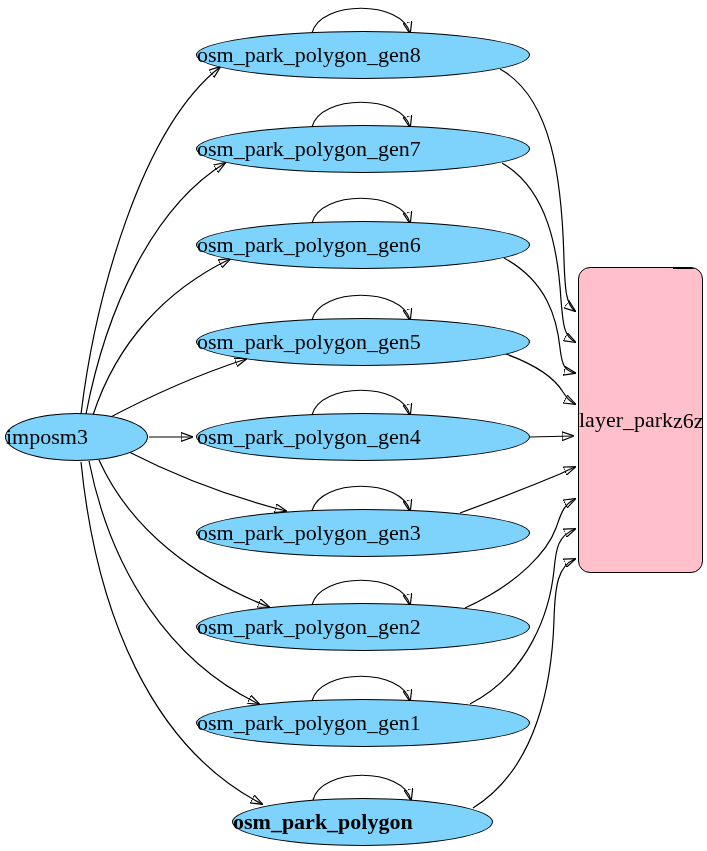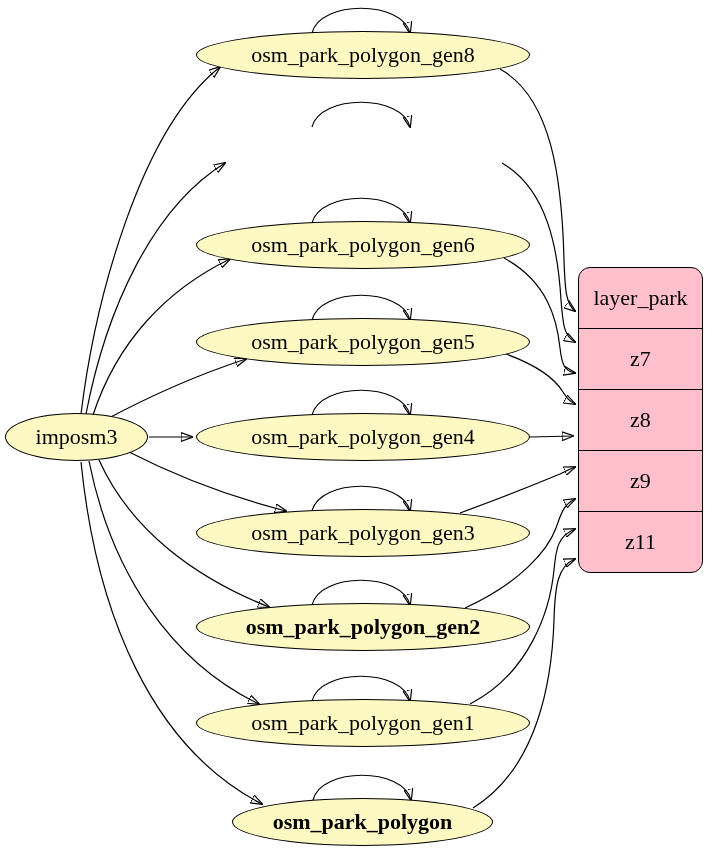--- a/index.html
+++ b/index.html
@@ -21,51 +21,51 @@
   svg.edges path {
     fill: none;
     stroke: #000000;
     stroke-width: 1.2;
   }
   .node {
     position: absolute;
     z-index: 2;
     display: flex;
     align-items: center;
-    justify-content: center;
-    background: #fef9c3;
+    justify-content: flex-start;
+    background: #7dd3fc;
     border: 1.3px solid #000000;
     border-radius: 50%;
     font-size: 22px;
     line-height: 1;
     white-space: nowrap;
     box-sizing: border-box;
   }
   .node.src   { left: 5px;   top: 413px; width: 143px; height: 48px; }
   .node.tbl   { left: 196px; width: 334px; height: 48px; }
   .node.tbl-0 { top: 31px;  }
   .node.tbl-1 { top: 125px; }
   .node.tbl-2 { top: 221px; }
   .node.tbl-3 { top: 318px; }
   .node.tbl-4 { top: 413px; }
   .node.tbl-5 { top: 509px; }
-  .node.tbl-6 { top: 603px; font-weight: bold; }
+  .node.tbl-6 { top: 603px; }
   .node.tbl-7 { top: 699px; }
   .node.tbl-8 { left: 232px; top: 798px; width: 261px; height: 48px; font-weight: bold; }
   .record {
     position: absolute;
     z-index: 2;
     left: 578px; top: 267px;
     width: 125px; height: 306px;
     box-sizing: border-box;
     background: #FFC0CB;
     border: 1.3px solid #000000;
     border-radius: 12px;
     display: flex;
-    flex-direction: column;
+    flex-direction: row;
     overflow: hidden;
     font-size: 22px;
   }
   .record .lp-row {
     flex: 1;
     display: flex;
     align-items: center;
     justify-content: center;
     line-height: 1;
   }
@@ -114,20 +114,23 @@
     <path d="M473,808 C538,768 552,680 554,620 C555,585 558,566 575,559" marker-end="url(#arrow)"></path>
   </svg>
 
   <div class="node src">
     <span>imposm3</span>
   </div>
 
   <div class="node tbl tbl-0">
     <span>osm_park_polygon_gen8</span>
   </div>
+  <div class="node tbl tbl-1">
+    <span>osm_park_polygon_gen7</span>
+  </div>
   <div class="node tbl tbl-2">
     <span>osm_park_polygon_gen6</span>
   </div>
   <div class="node tbl tbl-3">
     <span>osm_park_polygon_gen5</span>
   </div>
   <div class="node tbl tbl-4">
     <span>osm_park_polygon_gen4</span>
   </div>
   <div class="node tbl tbl-5">
@@ -138,19 +141,20 @@
   </div>
   <div class="node tbl tbl-7">
     <span>osm_park_polygon_gen1</span>
   </div>
   <div class="node tbl tbl-8">
     <span>osm_park_polygon</span>
   </div>
 
   <div class="record">
     <div class="lp-row">layer_park</div>
+    <div class="lp-row">z6</div>
     <div class="lp-row">z7</div>
     <div class="lp-row">z8</div>
     <div class="lp-row">z9</div>
     <div class="lp-row">z11</div>
   </div>
 
 </div>
 
 </body></html>

